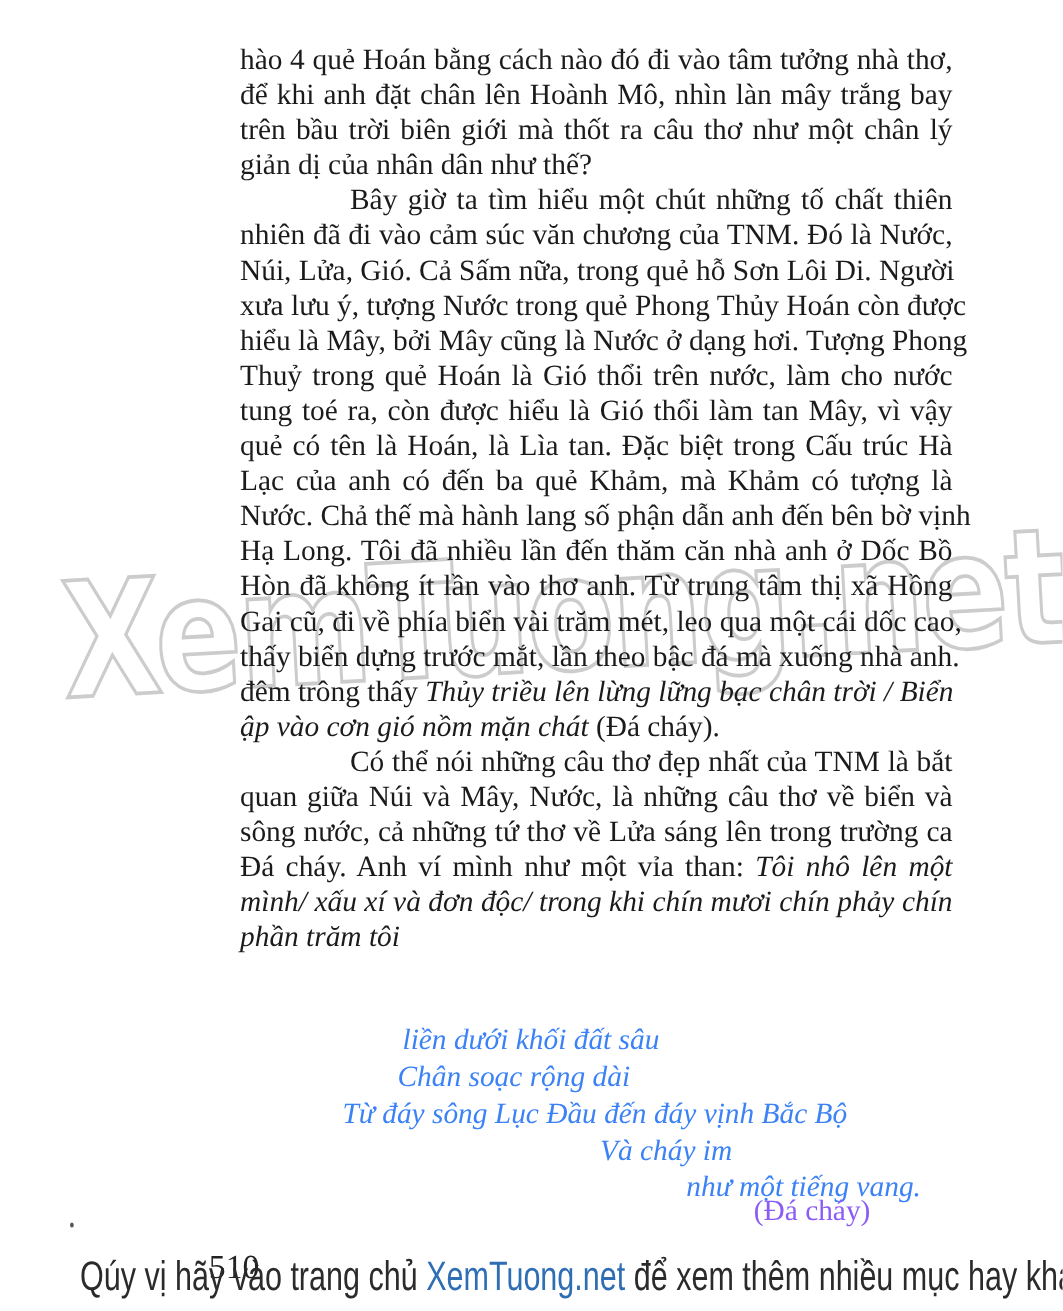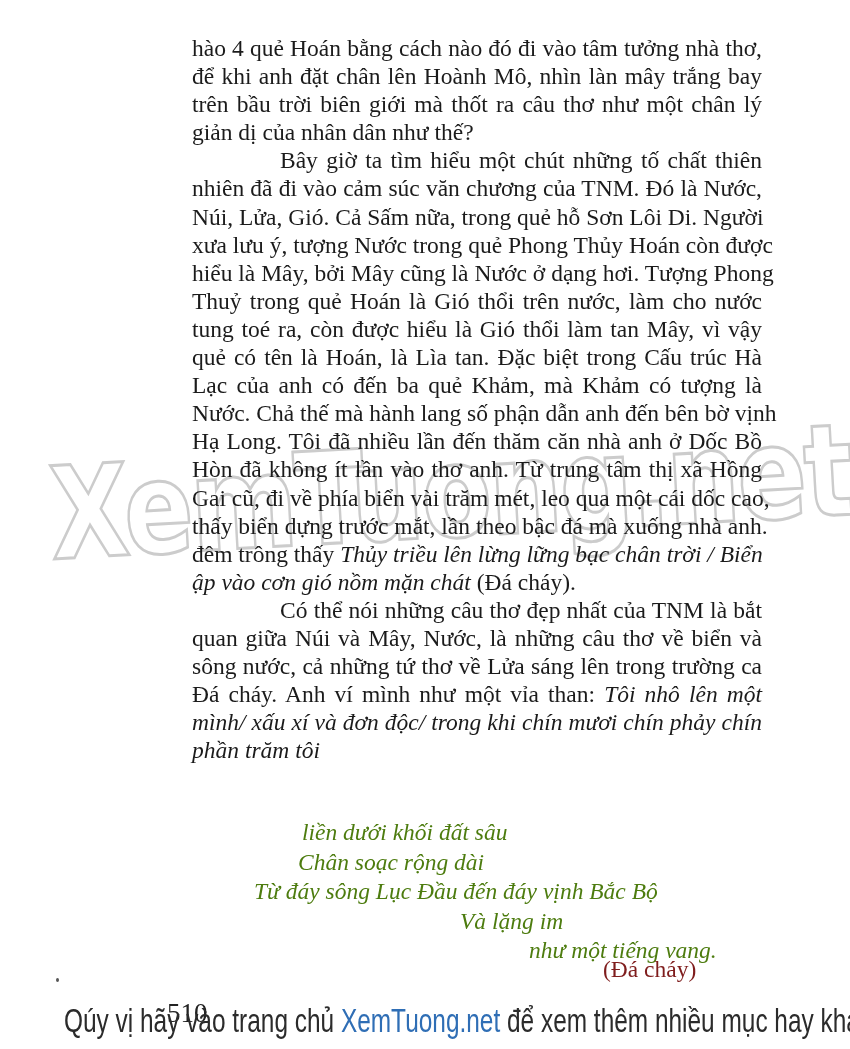--- a/index.html
+++ b/index.html
@@ -26,26 +26,26 @@
   }
   .line{
     height:28.1px;line-height:28.1px;white-space:nowrap;
     text-align:justify;text-align-last:justify;overflow:visible;margin-left:44px;
   }
   .line.last{text-align-last:left;}
   .line.indent{text-indent:88px;}
   .it{font-style:italic;}
 
   
-  .verse-block{position:absolute;left:140px;top:818px;width:614px;z-index:2;
-    font-size:23.5px;color:#4d7c0f;}
+  .verse-block{position:absolute;left:160px;top:818px;width:614px;z-index:2;
+    font-size:23.5px;color:#3b82f6;}
   .verse-line{height:29.5px;line-height:29.5px;font-style:italic;white-space:nowrap;}
 
   .attribution{position:absolute;left:603px;top:956px;z-index:2;
-    font-size:23.5px;color:#7f1d1d;white-space:nowrap;}
+    font-size:23.5px;color:#8b5cf6;white-space:nowrap;}
 
   .page-number{position:absolute;left:167px;top:998px;z-index:2;
     font-family:"Liberation Serif", serif;font-size:27px;color:#222222;}
 
   .scan-dot{position:absolute;left:56px;top:978px;width:3px;height:4px;
     background:#555;border-radius:50%;z-index:2;}
 
   
   .footer{position:absolute;left:64px;top:1002px;z-index:3;white-space:nowrap;
     font-family:"Liberation Sans", sans-serif;font-size:33px;font-weight:500;
@@ -85,21 +85,21 @@
       <div class="line"><span>sông nước, cả những tứ thơ về Lửa sáng lên trong trường ca</span></div>
       <div class="line"><span>Đá cháy. Anh ví mình như một vỉa than: </span><span class="it">Tôi nhô lên một</span></div>
       <div class="line"><span class="it">mình/ xấu xí và đơn độc/ trong khi chín mươi chín phảy chín</span></div>
       <div class="line last"><span class="it">phần trăm tôi</span></div>
     </div>
 
   <div class="verse-block" id="verse">
       <div class="verse-line" style="margin-left: 162px;">liền dưới khối đất sâu</div>
       <div class="verse-line" style="margin-left: 158px;">Chân soạc rộng dài</div>
       <div class="verse-line" style="margin-left: 114px;">Từ đáy sông Lục Đầu đến đáy vịnh Bắc Bộ</div>
-      <div class="verse-line" style="margin-left: 320px;">Và lặng im</div>
+      <div class="verse-line" style="margin-left: 320px;">Và cháy im</div>
       <div class="verse-line" style="margin-left: 389px;">như một tiếng vang.</div>
     </div>
 
   <div class="attribution">(Đá cháy)</div>
 
   <div class="scan-dot"></div>
 
   <div class="page-number">510</div>
 
   <div class="footer"><span>Qúy vị hãy vào trang chủ </span><span class="brand" style="color: rgb(47, 110, 181);">XemTuong.net</span><span> để xem thêm nhiều mục hay khác</span></div>

